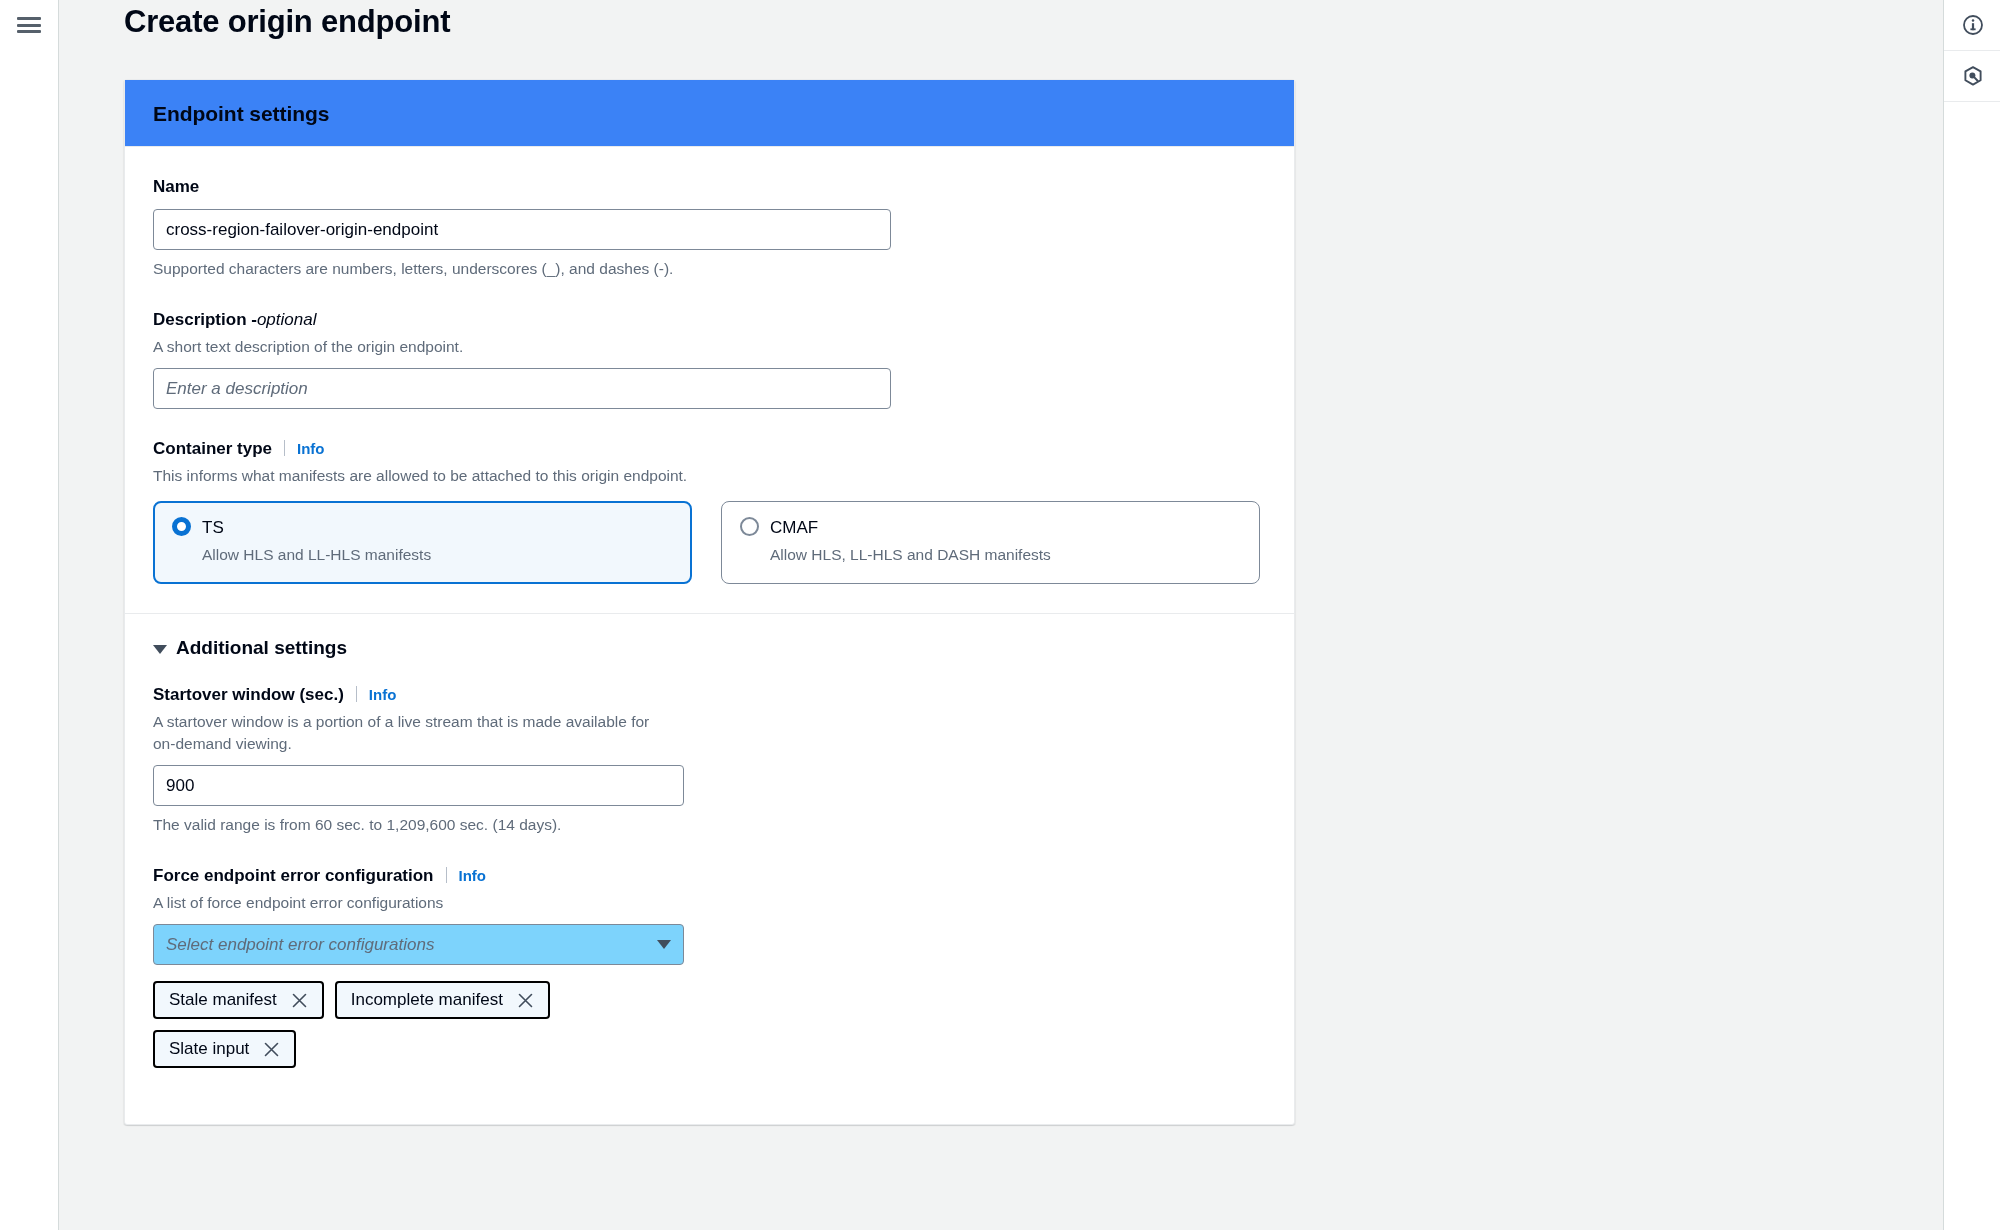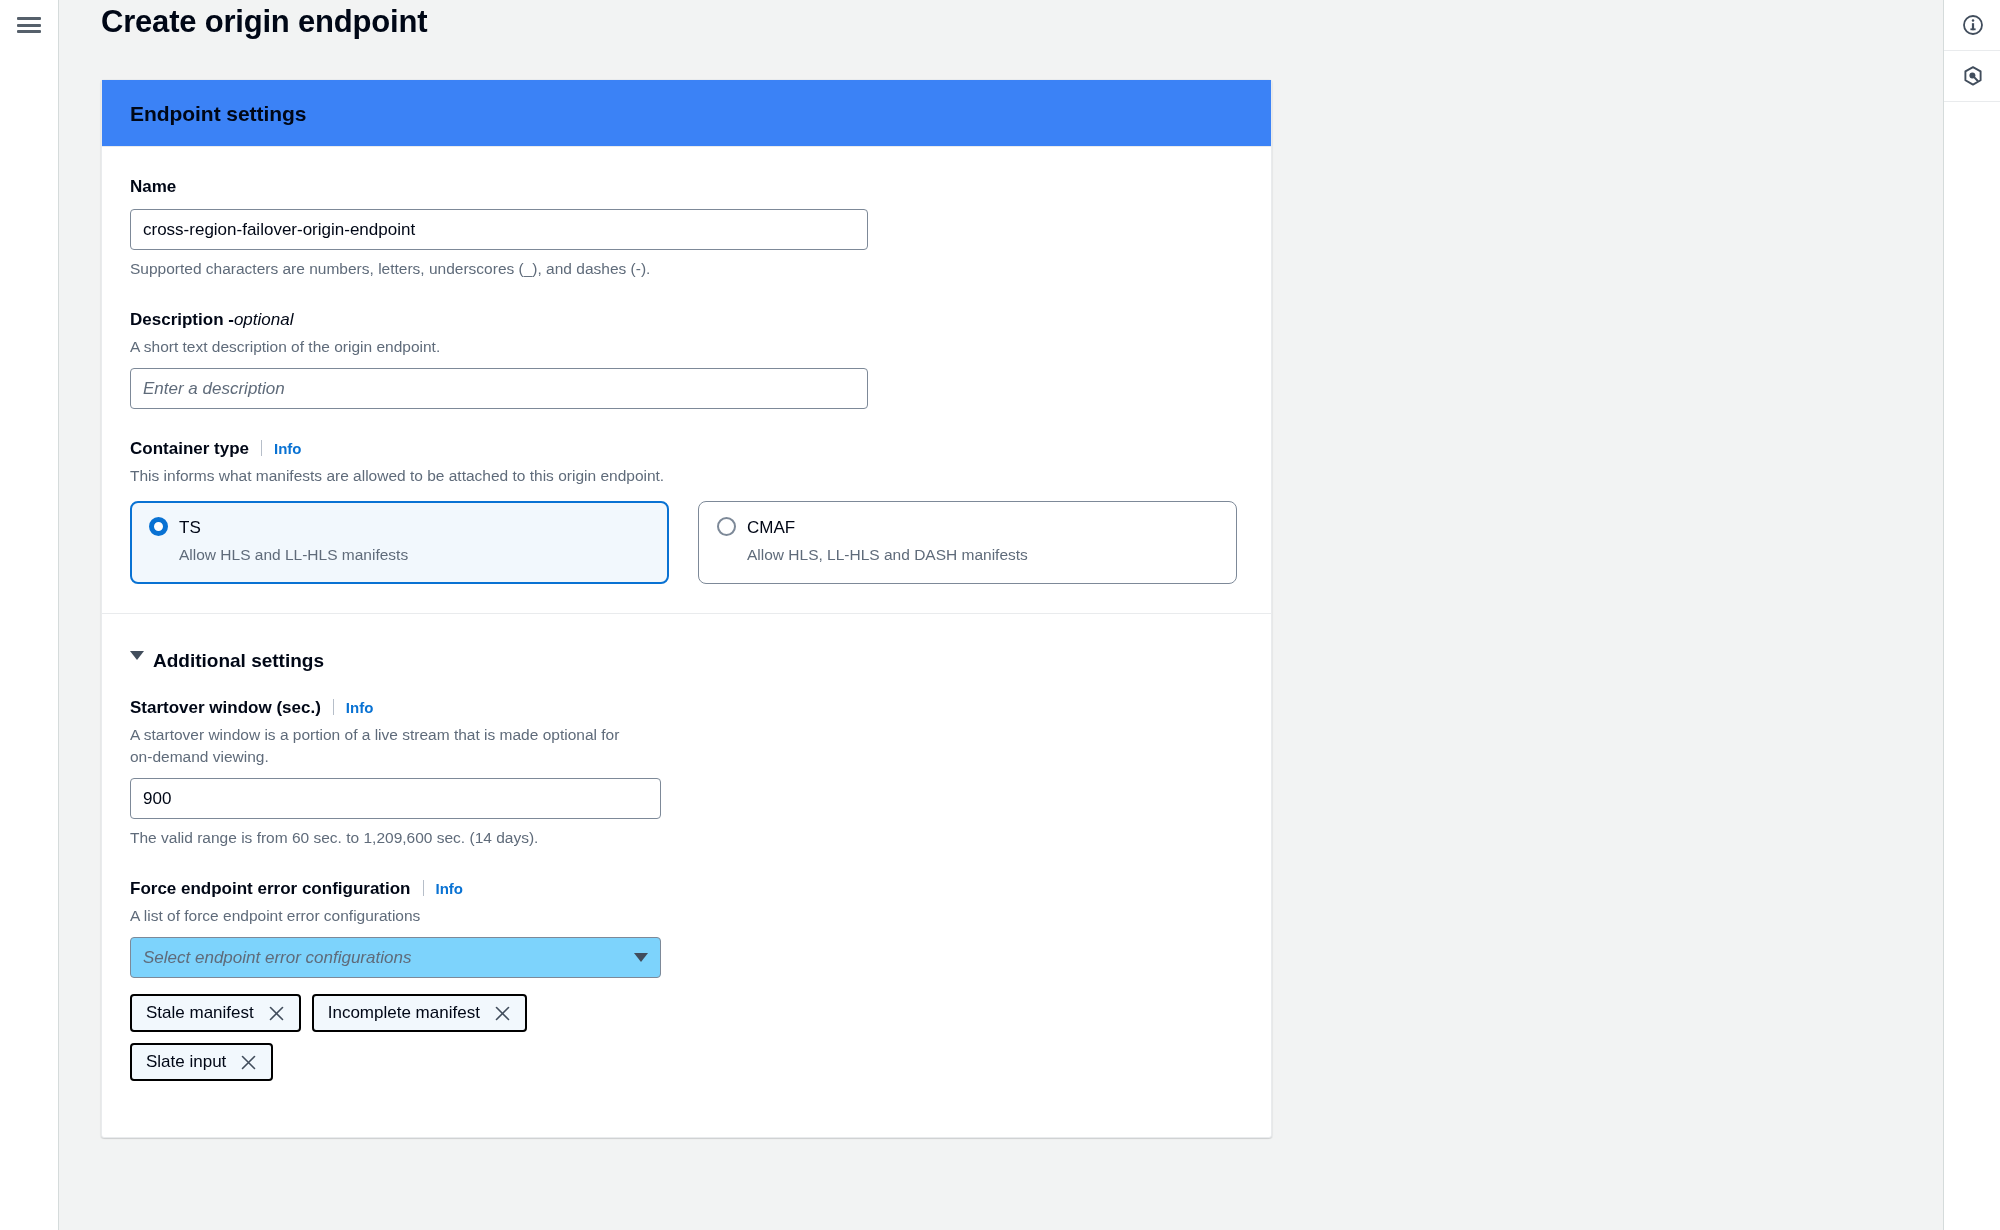--- a/index.html
+++ b/index.html
@@ -56,21 +56,21 @@
     width: 57px; height: 51px;
     display: flex; align-items: center; justify-content: center;
     border-bottom: 1px solid #e9ebed;
     cursor: pointer;
   }
   .rail-btn svg { display: block; }
 
   
   .content {
     position: absolute;
-    left: 42px; top: 0;
+    left: 65px; top: 0;
     width: 1884px; height: 884px;
   }
 
   .page-title {
     position: absolute;
     left: 59px;
     top: 2px;
     font-size: 31px;
     font-weight: 700;
     letter-spacing: -0.2px;
@@ -241,21 +241,20 @@
     border-right: 7px solid transparent;
     border-top: 9px solid #414d5c;
     flex: 0 0 auto;
     position: relative;
     top: 1px;
   }
   .expand-title {
     font-size: 19px;
     font-weight: 700;
     color: #000716;
-    margin-top: 13px;
   }
 
   
   .select-wrap {
     position: relative;
     width: 531px;
     margin-top: 10px;
   }
   .select-box {
     height: 41px;
@@ -413,21 +412,21 @@
             <span class="caret"></span>
             <span class="expand-title">Additional settings</span>
           </div>
 
           <div class="field" style="margin-top:0">
             <div class="field-label">
               <span>Startover window (sec.)</span>
               <span class="info-sep"></span>
               <a class="info-link">Info</a>
             </div>
-            <div class="field-desc" style="max-width:500px">A startover window is a portion of a live stream that is made optional for on-demand viewing.</div>
+            <div class="field-desc" style="max-width:500px">A startover window is a portion of a live stream that is made available for on-demand viewing.</div>
             <input class="text-input narrow" type="text" value="900" style="">
             <div class="hint">The valid range is from 60 sec. to 1,209,600 sec. (14 days).</div>
           </div>
 
           <div class="field">
             <div class="field-label">
               <span>Force endpoint error configuration</span>
               <span class="info-sep"></span>
               <a class="info-link">Info</a>
             </div>

